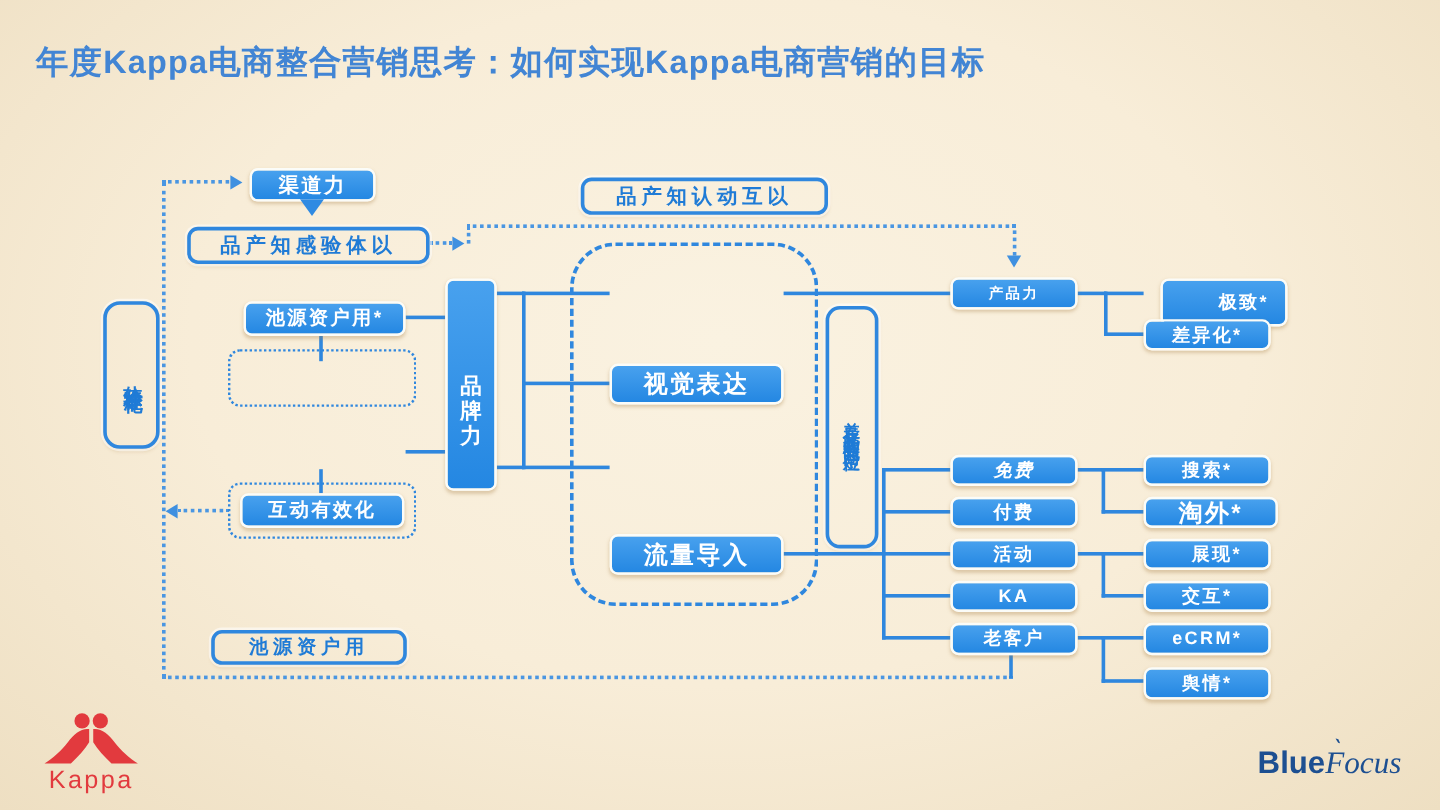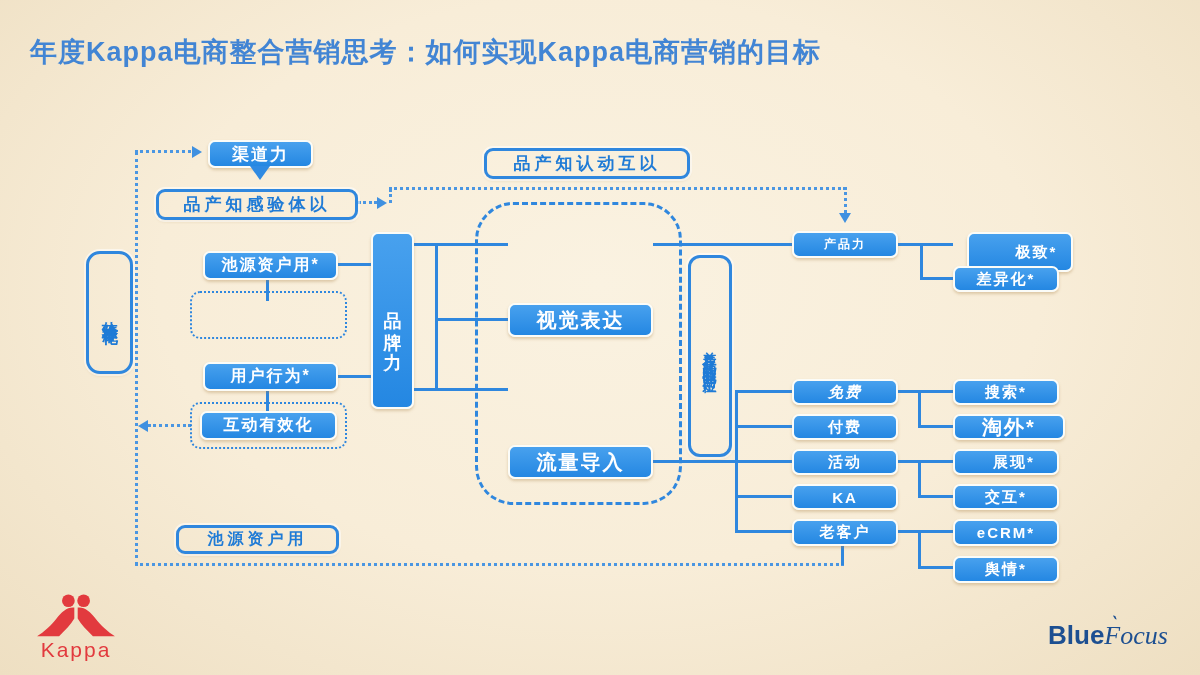--- a/index.html
+++ b/index.html
@@ -113,23 +113,20 @@
   </div>
 
   <div class="obox vert" style="left:86px;top:251px;width:47px;height:123px;border-radius:14px;font-size:16px;letter-spacing:2px;">体验标准化</div>
 
   <div class="node" style="left:203px;top:251px;width:135px;height:29px;">
     <span>池源资户用*</span>
   </div>
 
   <div class="dwrap" style="left:190px;top:291px;width:157px;height:48px;"></div>
 
-  <div class="node" style="left:203px;top:362px;width:135px;height:29px;">
-    <span>用户行为*</span>
-  </div>
 
   <div class="dwrap" style="left:190px;top:402px;width:157px;height:47px;"></div>
   <div class="node" style="left:200px;top:411px;width:137px;height:29px;">
     <span>互动有效化</span>
   </div>
 
   <div class="node vert" style="left:371px;top:232px;width:43px;height:177px;font-size:18px;letter-spacing:20px;padding-top:14px;">品牌力</div>
 
   <div class="node" style="left:508px;top:303px;width:145px;height:34px;font-size:20px;">
     <span>视觉表达</span>

